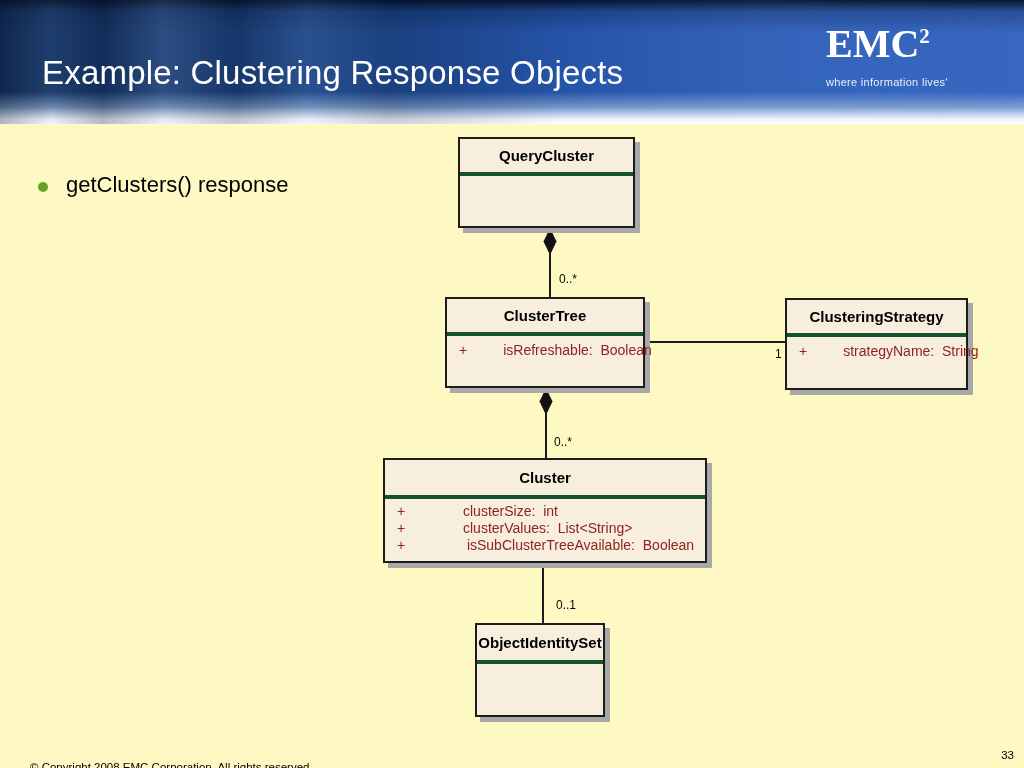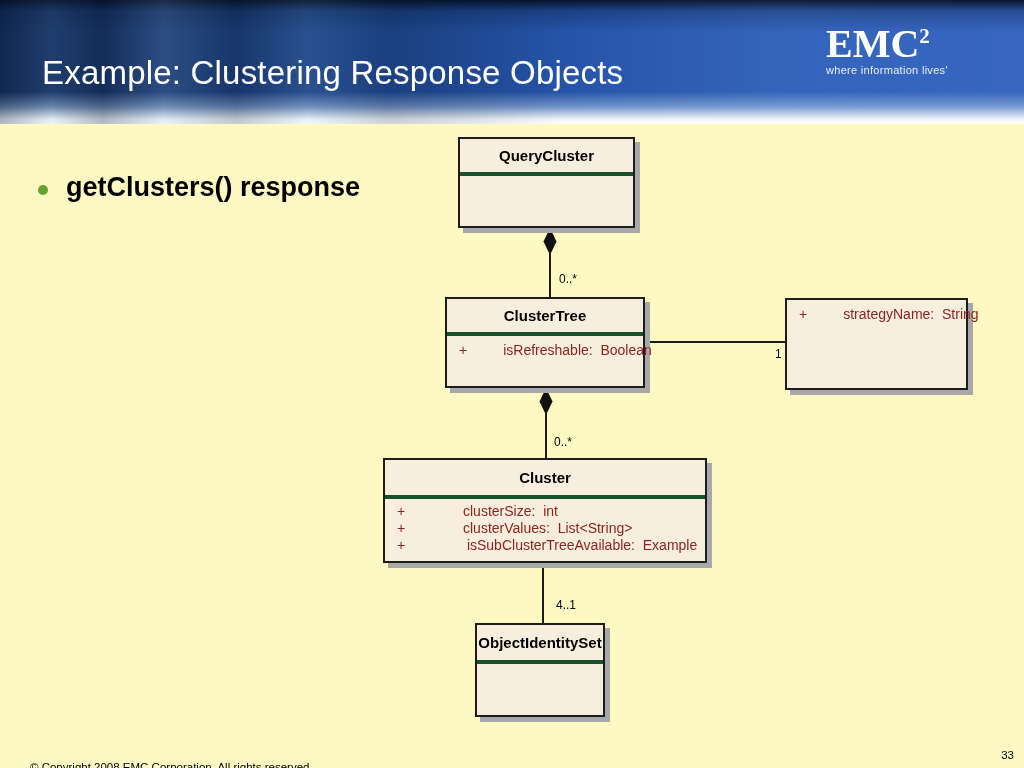--- a/index.html
+++ b/index.html
@@ -16,26 +16,26 @@
   .banner-streaks{position:absolute;inset:0;
     background:linear-gradient(90deg,
       rgba(5,20,45,0.30) 0%, rgba(120,160,210,0.10) 5%, rgba(5,20,45,0.28) 10%,
       rgba(140,175,220,0.16) 16%, rgba(5,20,45,0.22) 23%, rgba(150,185,225,0.10) 30%,
       rgba(5,20,45,0.18) 38%, rgba(0,0,0,0) 55%, rgba(255,255,255,0.04) 75%, rgba(0,0,0,0) 100%);}
   .slide-title{position:absolute;left:42px;top:54px;font-size:33px;letter-spacing:0.2px;
     color:#ffffff;font-weight:400;}
   .logo{position:absolute;right:18px;top:24px;width:180px;text-align:left;color:#fff;}
   .logo-main{font-family:"Liberation Serif",serif;font-weight:bold;font-size:40px;line-height:36px;}
   .logo-sup{font-family:"Liberation Serif",serif;font-weight:bold;font-size:21px;vertical-align:14px;}
-  .logo-tagline{font-size:11px;color:#e9eff8;margin-top:2px;letter-spacing:0.3px;}
+  .logo-tagline{font-size:11px;color:#e9eff8;margin-top:14px;letter-spacing:0.3px;}
 
   
   .bullet-row{position:absolute;left:38px;top:172px;display:flex;align-items:center;}
   .bullet-dot{width:10px;height:10px;border-radius:50%;background:#64a22c;margin-right:18px;margin-top:4px;}
-  .bullet-text{font-size:27px;color:#000;font-weight:bold;}
+  .bullet-text{font-size:22px;color:#000;}
 
   
   .uml-box{position:absolute;background:#f7eedd;border:2px solid #1c1c1c;
            box-shadow:5px 5px 0 #a8a8a8;box-sizing:border-box;}
   .uml-title{display:flex;align-items:center;justify-content:center;
              font-weight:bold;font-size:15px;color:#000;border-bottom:4px solid #14532d;}
   .uml-attrs{padding-top:6px;}
   .attr-row{display:flex;font-size:14px;line-height:17px;color:#8e2323;padding-left:12px;}
   .attr-vis{width:30px;white-space:pre;}
   .attr-text{white-space:pre;padding-left:36px;}
@@ -80,37 +80,38 @@
   <svg class="diamond" style="left:539px;top:388px" viewBox="0 0 14 27">
     <polygon points="7,0 13.5,13.5 7,27 0.5,13.5" fill="#111"></polygon>
   </svg>
   <div class="vline" style="left:545px;top:412px;height:46px"></div>
   <div class="mult" style="left:554px;top:435px">0..*</div>
 
   <div class="hline" style="left:645px;top:341px;width:140px"></div>
   <div class="mult" style="left:775px;top:347px">1</div>
 
   <div class="vline" style="left:542px;top:561px;height:62px"></div>
-  <div class="mult" style="left:556px;top:598px">4..1</div>
+  <div class="mult" style="left:556px;top:598px">0..1</div>
 
   <div class="uml-box" style="left:458px;top:137px;width:177px;height:91px">
     <div class="uml-title" style="height:33px">QueryCluster</div>
   </div>
 
   <div class="uml-box" style="left:445px;top:297px;width:200px;height:91px">
     <div class="uml-title" style="height:33px">ClusterTree</div>
     <div class="uml-attrs">
       <div class="attr-row">
         <span class="attr-vis">+</span>
         <span class="attr-text">isRefreshable:  Boolean</span>
       </div>
     </div>
   </div>
 
   <div class="uml-box" style="left:785px;top:298px;width:183px;height:92px">
+    <div class="uml-title" style="height:33px">ClusteringStrategy</div>
     <div class="uml-attrs">
       <div class="attr-row">
         <span class="attr-vis">+</span>
         <span class="attr-text">strategyName:  String</span>
       </div>
     </div>
   </div>
 
   <div class="uml-box" style="left:383px;top:458px;width:324px;height:105px">
     <div class="uml-title" style="height:35px">Cluster</div>
@@ -118,21 +119,21 @@
       <div class="attr-row">
         <span class="attr-vis">+</span>
         <span class="attr-text">clusterSize:  int</span>
       </div>
       <div class="attr-row">
         <span class="attr-vis">+</span>
         <span class="attr-text">clusterValues:  List&lt;String&gt;</span>
       </div>
       <div class="attr-row">
         <span class="attr-vis">+</span>
-        <span class="attr-text"> isSubClusterTreeAvailable:  Example</span>
+        <span class="attr-text"> isSubClusterTreeAvailable:  Boolean</span>
       </div>
     </div>
   </div>
 
   <div class="uml-box" style="left:475px;top:623px;width:130px;height:94px">
     <div class="uml-title" style="height:35px">ObjectIdentitySet</div>
   </div>
 
   <div class="footer-copyright">© Copyright 2008 EMC Corporation. All rights reserved.</div>
   <div class="footer-page">33</div>

